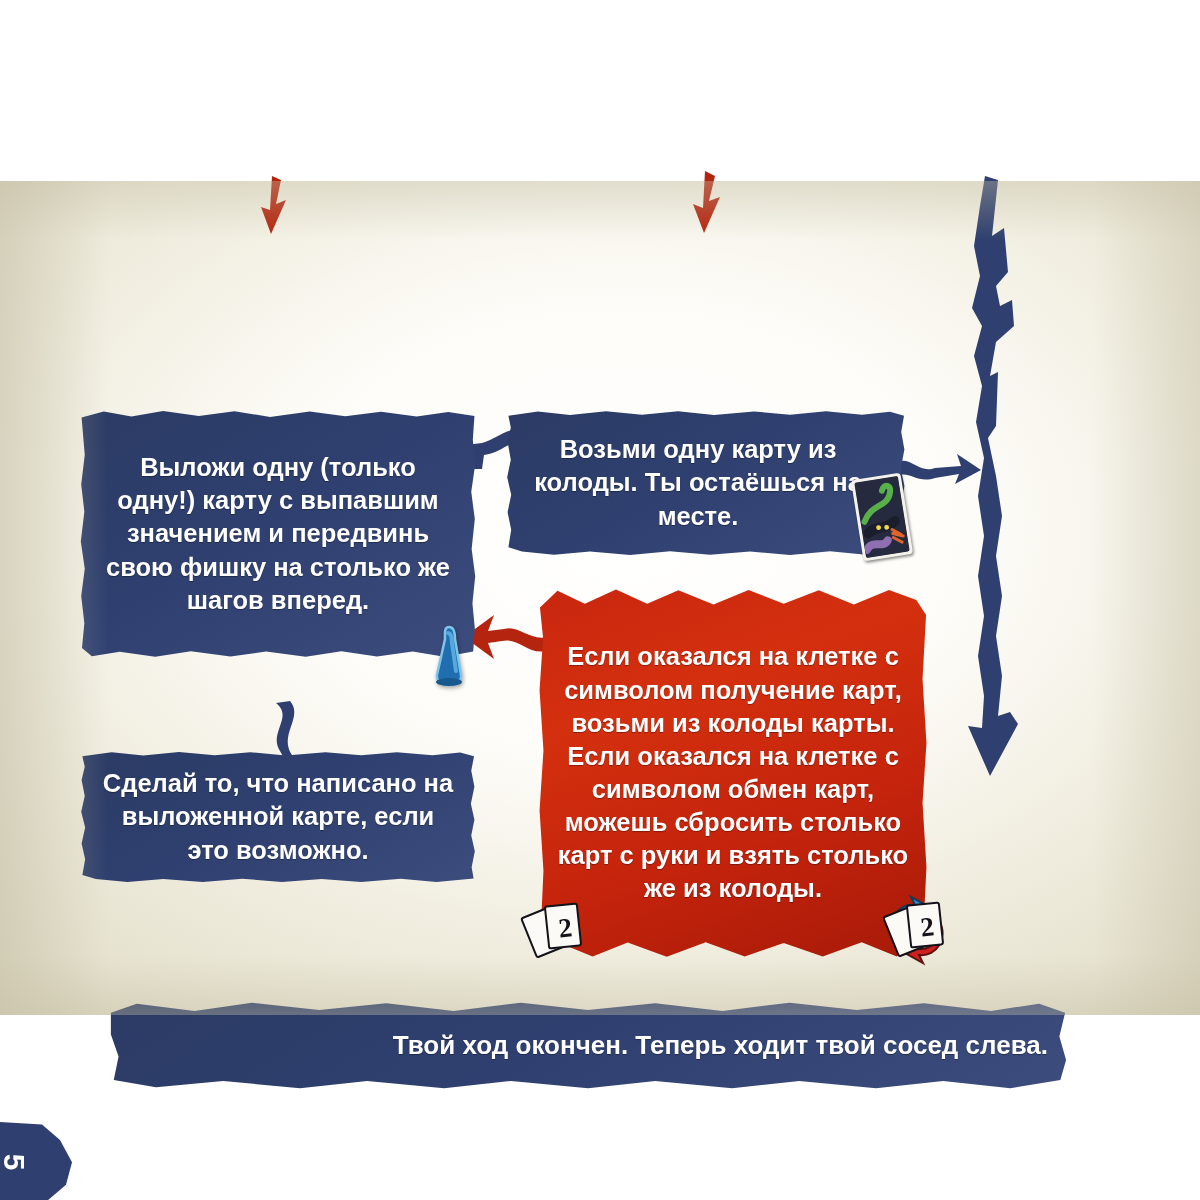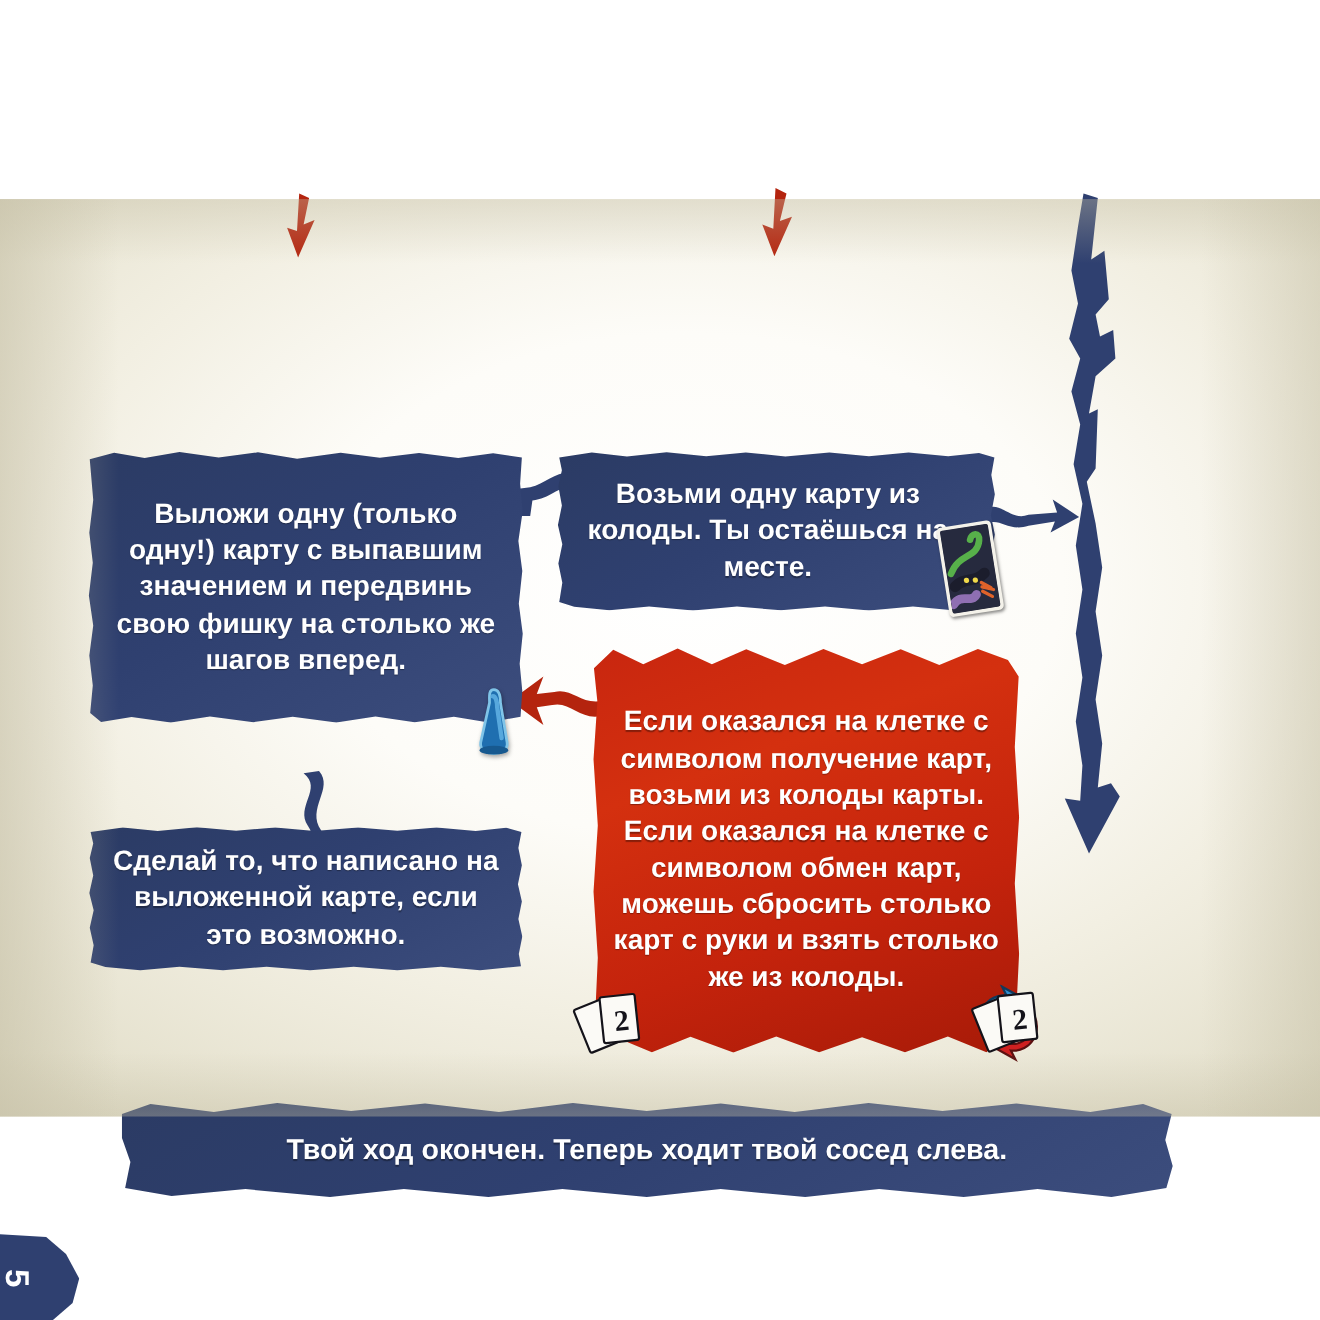--- a/index.html
+++ b/index.html
@@ -91,20 +91,21 @@
   }
   .torn4 {
     clip-path: polygon(
       0.3% 14%, 3% 4%, 9% 12%, 15% 3%, 22% 11%, 29% 3.5%, 36% 12%,
       43% 3%, 50% 11%, 57% 3.5%, 64% 12%, 71% 3%, 78% 11%, 85% 3.5%,
       92% 12%, 97% 4%, 99.7% 14%,
       99.1% 40%, 99.8% 66%, 99.2% 88%,
       94% 97%, 87% 89%, 80% 97%, 72% 89%, 65% 97%, 57% 89%, 50% 97%,
       42% 89%, 35% 97%, 27% 89%, 20% 97%, 12% 89%, 5% 96%, 0.6% 88%,
       1.1% 62%, 0.3% 38%);
+    justify-content: flex-end;
   }
 
   
   #box-deal      { left: 80px;  top: 229px; width: 396px; height: 248px; font-size: 25.5px; padding: 6px 18px; }
   #box-draw      { left: 506px; top: 229px; width: 400px; height: 146px; font-size: 25.5px; padding: 4px 40px 4px 24px; }
   #box-dothecard { left: 80px;  top: 570px; width: 396px; height: 132px; font-size: 25.5px; padding: 4px 18px; }
   #box-symbols   { left: 538px; top: 404px; width: 390px; height: 376px; font-size: 25.5px; padding: 10px 18px; }
   #box-endturn   { left: 108px; top: 819px; width: 960px; height: 91px; font-size: 26px; padding: 2px 20px; }
 
   

